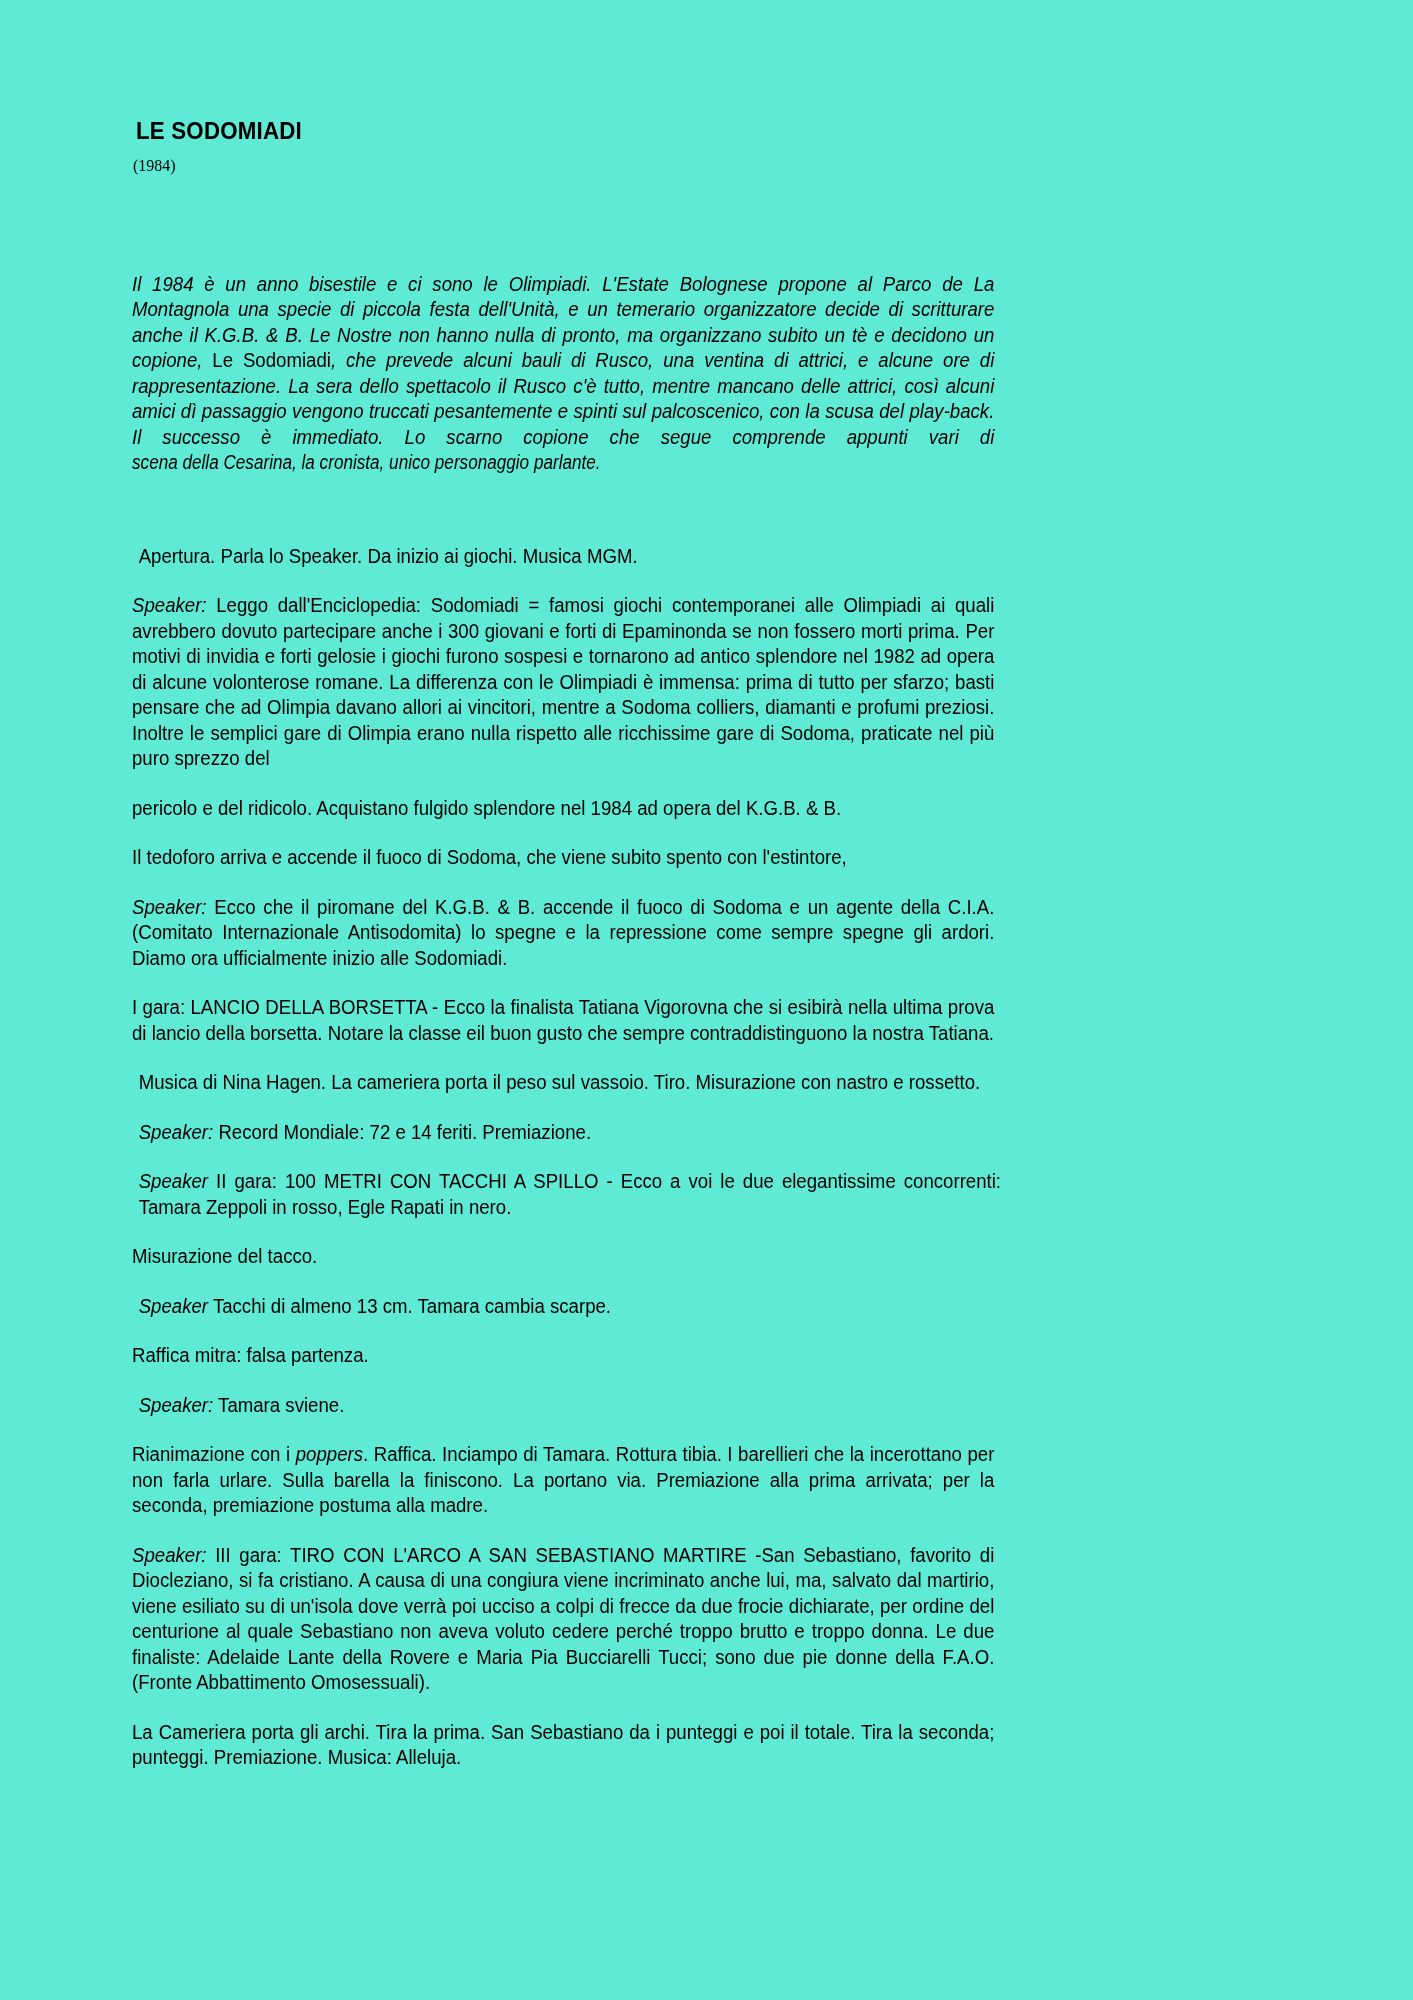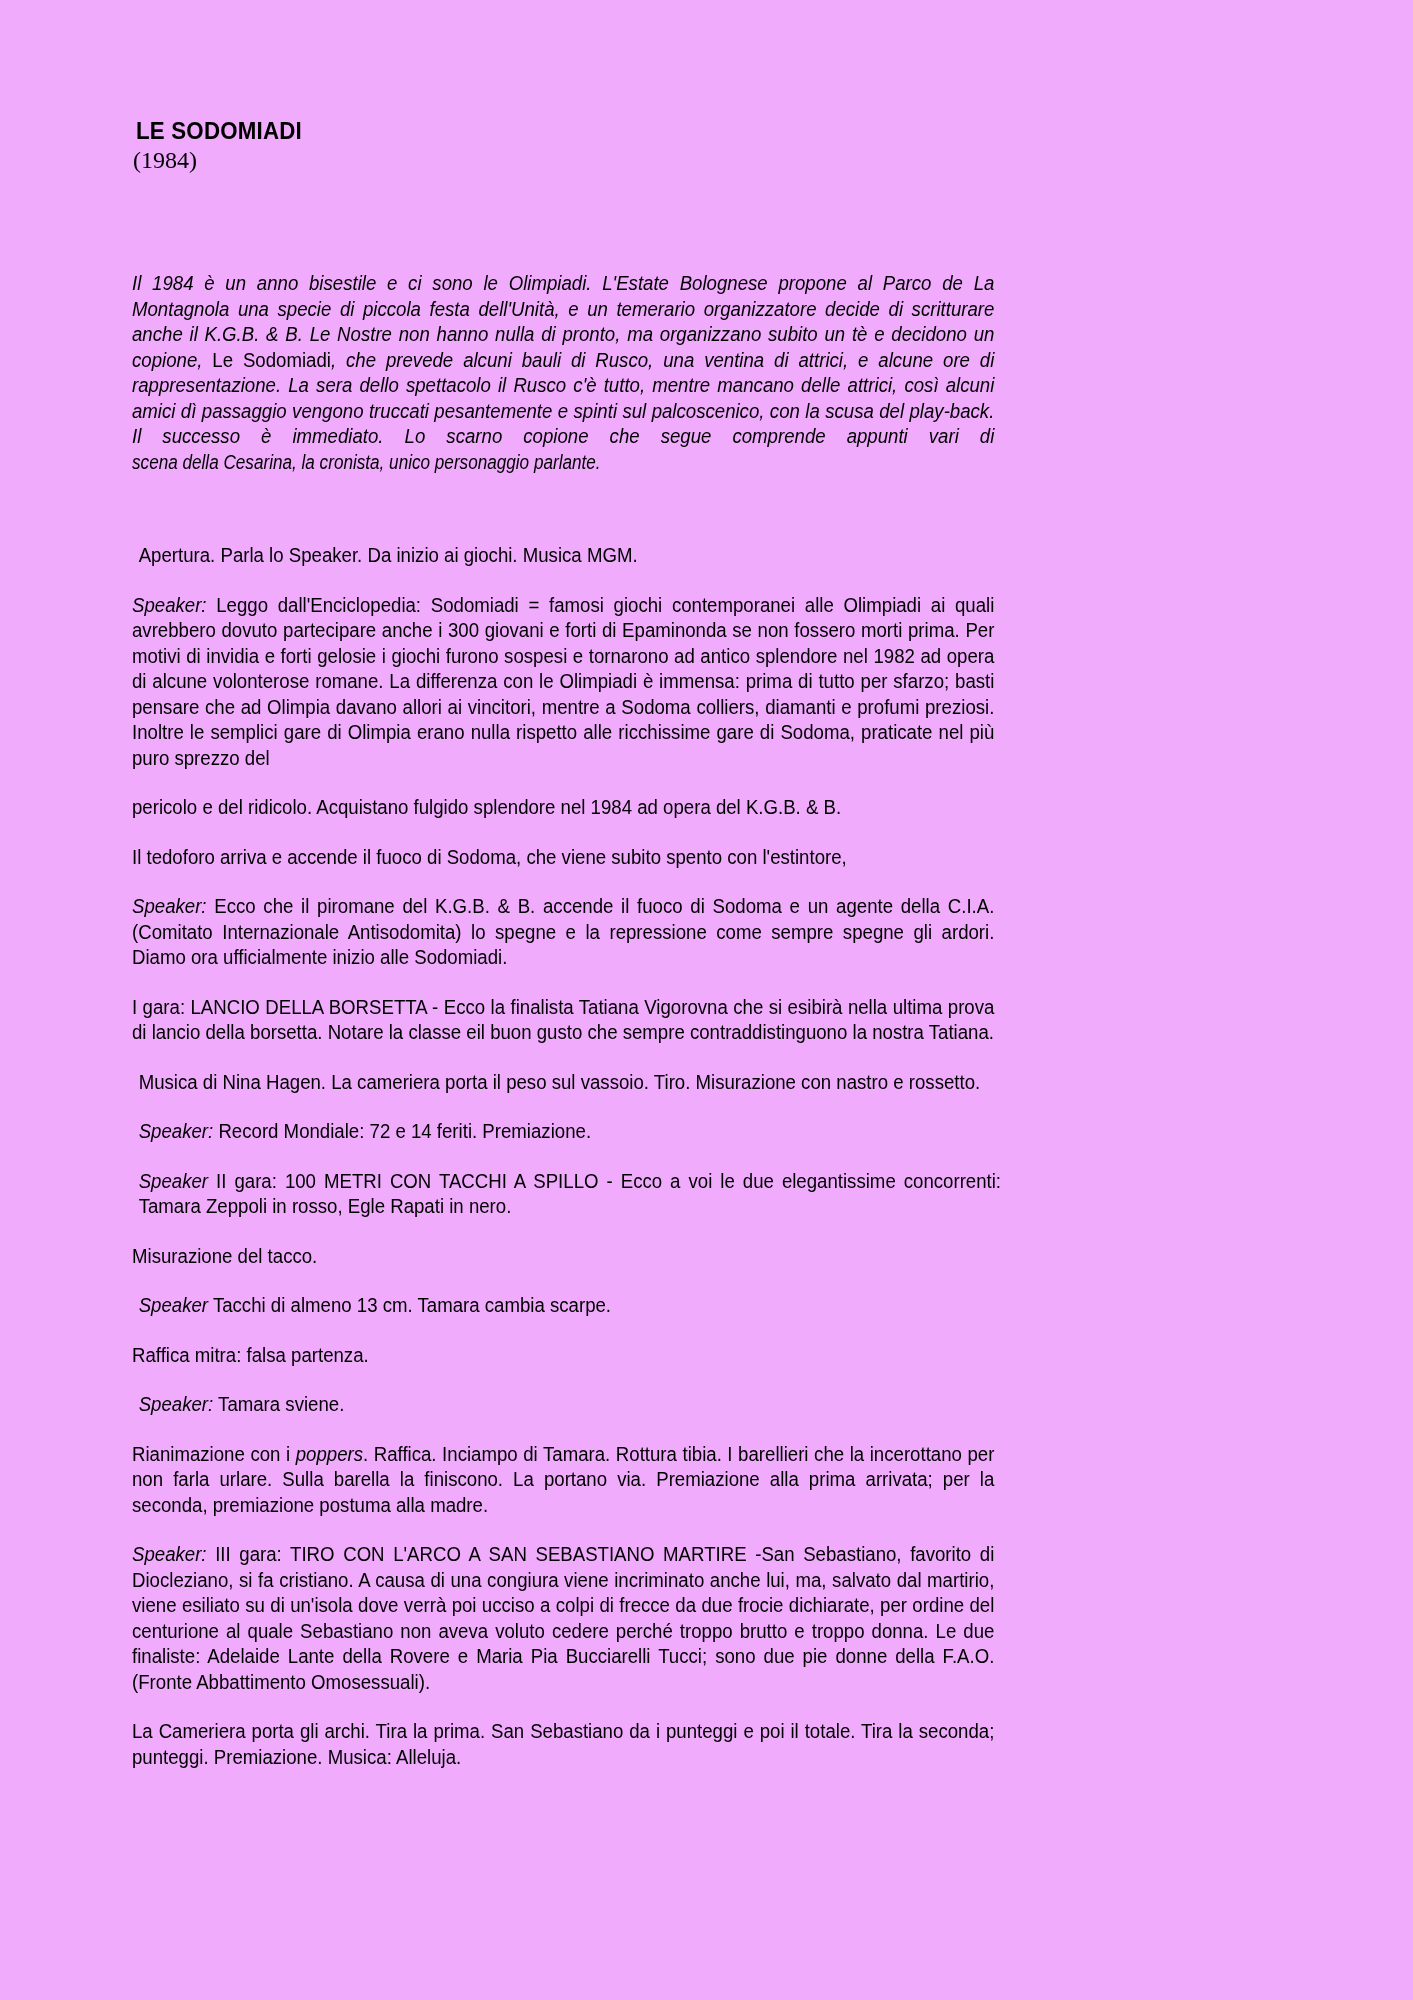--- a/index.html
+++ b/index.html
@@ -14,21 +14,21 @@
     position: relative;
     font-family: "Liberation Sans", sans-serif;
     color: #000000;
     -webkit-font-smoothing: antialiased;
   }
   .page {
     position: absolute;
     left: 0; top: 0;
     width: 1413px;
     height: 2000px;
-    background: #f0abfc;
+    background: #5eead4;
     overflow: hidden;
   }
   .content {
     position: absolute;
     left: 132px;
     top: 118px;
     width: 862px;
   }
 
   
@@ -39,23 +39,23 @@
     letter-spacing: 0.2px;
     line-height: 1.15;
     margin: 0 0 2px 4px;
     transform: scaleX(0.97);
     transform-origin: left center;
     white-space: pre;
   }
   .doc-year {
     font-family: "Liberation Serif", serif;
     font-weight: normal;
-    font-size: 24px;
+    font-size: 16px;
     line-height: 1.2;
-    margin: 2px 0 0 1px;
+    margin: 12px 0 0 1px;
     white-space: pre;
   }
 
   
   .intro {
     margin: 96px 0 0 0;
     font-size: 19.5px;
     line-height: 25.5px;
     font-style: italic;
     text-align: justify;

